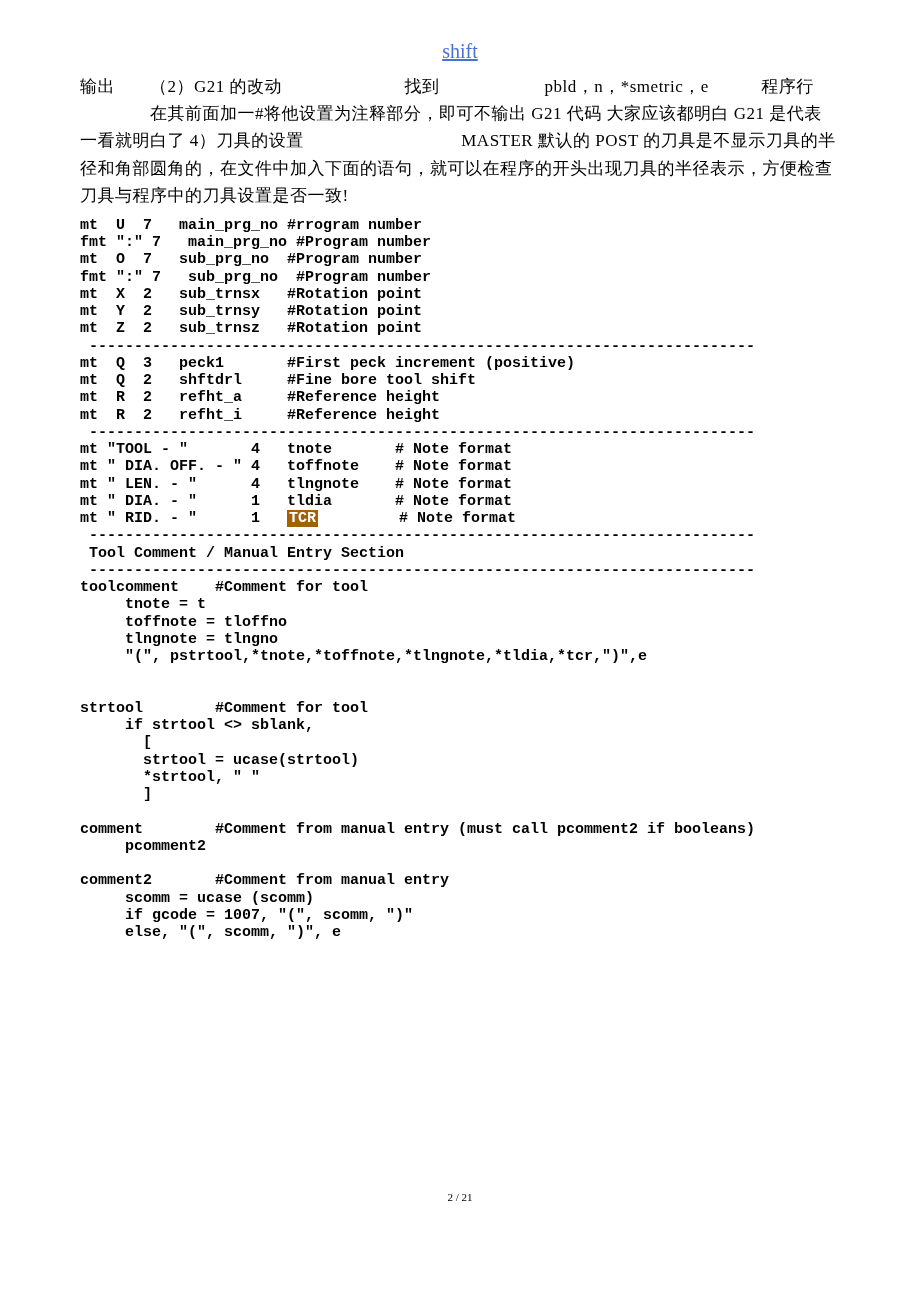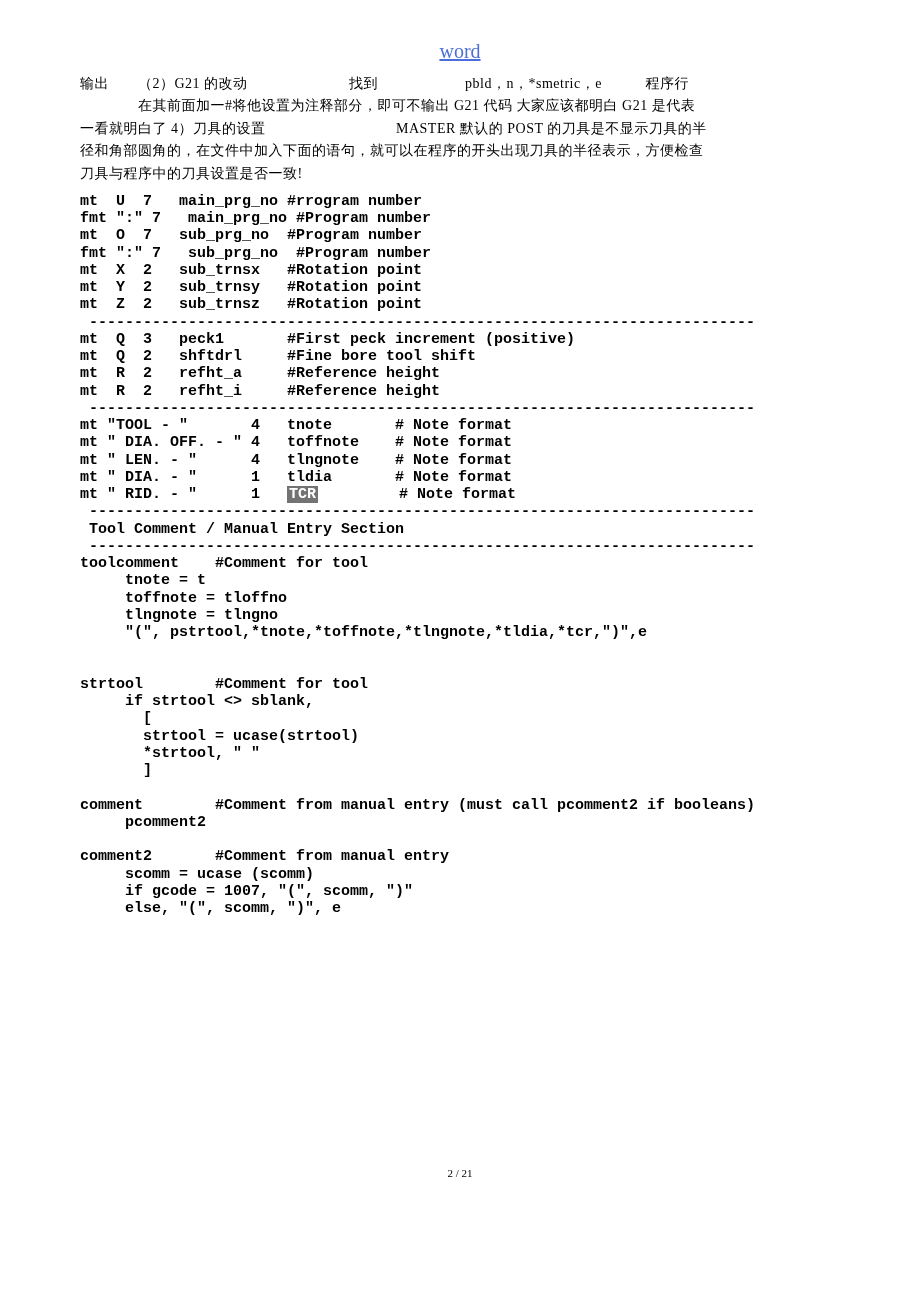--- a/index.html
+++ b/index.html
@@ -16,53 +16,53 @@
     text-align: center;
     margin-bottom: 10px;
   }
   .header-link a {
     color: #4a6fd8;
     text-decoration: underline;
     font-size: 20px;
     font-family: "Times New Roman", serif;
   }
   .chinese-text {
-    font-size: 14px;
+    font-size: 17px;
     line-height: 1.6;
     color: #000;
     letter-spacing: 0.5px;
   }
   .code-block {
     font-family: "Courier New", monospace;
     font-size: 15px;
     line-height: 1.15;
     white-space: pre;
     font-weight: bold;
     color: #000;
     margin-top: 8px;
   }
   .hl {
-    background: #737373;
+    background: #a16207;
     color: #fff;
     padding: 0 2px;
   }
   .footer {
     text-align: center;
     font-size: 11px;
     color: #000;
     margin-top: 250px;
   }
 </style>
 </head>
 <body>
 
 <div class="page">
 
   <div class="header-link">
-    <a href="#">word</a>
+    <a href="#">shift</a>
   </div>
 
   <div class="chinese-text">
     <div>输出　　（2）G21 的改动　　　　　　　找到　　　　　　pbld，n，*smetric，e　　　程序行</div>
     <div>　　　　在其前面加一#将他设置为注释部分，即可不输出 G21 代码 大家应该都明白 G21 是代表</div>
     <div>一看就明白了 4）刀具的设置　　　　　　　　　MASTER 默认的 POST 的刀具是不显示刀具的半</div>
     <div>径和角部圆角的，在文件中加入下面的语句，就可以在程序的开头出现刀具的半径表示，方便检查</div>
     <div>刀具与程序中的刀具设置是否一致!</div>
   </div>
 

